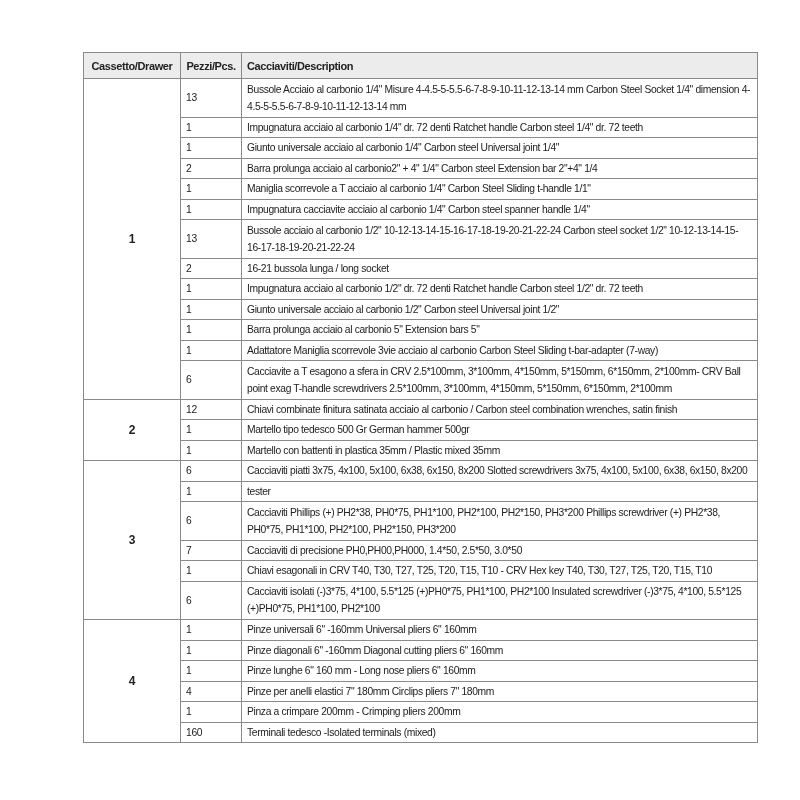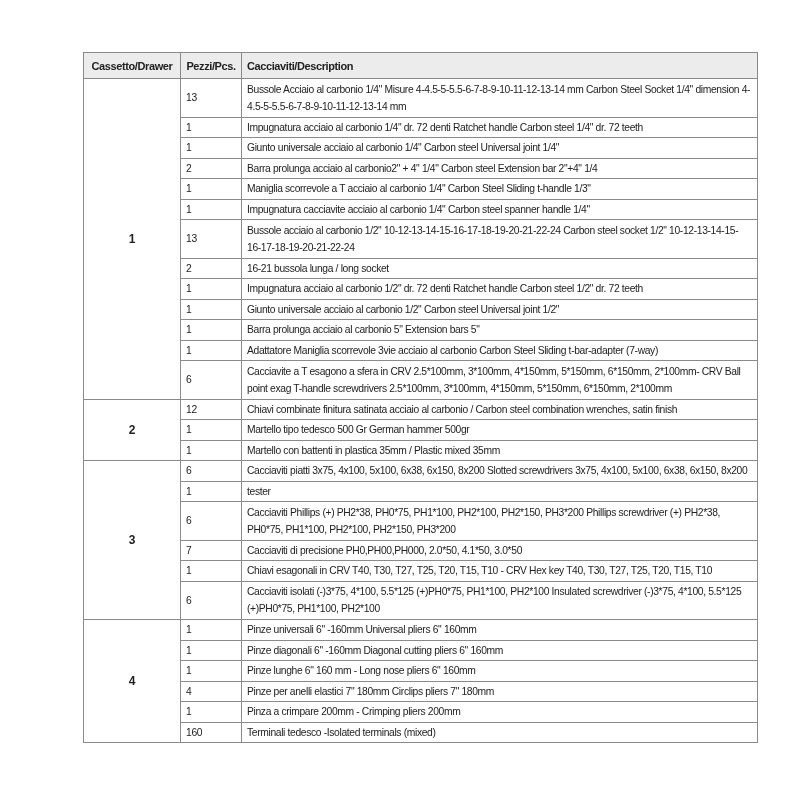--- a/index.html
+++ b/index.html
@@ -56,21 +56,21 @@
       <tr class="single">
         <td class="pcs">1</td>
         <td class="desc">Giunto universale acciaio al carbonio 1/4" Carbon steel Universal joint 1/4"</td>
       </tr>
       <tr class="single">
         <td class="pcs">2</td>
         <td class="desc">Barra prolunga acciaio al carbonio2" + 4" 1/4" Carbon steel Extension bar 2"+4" 1/4</td>
       </tr>
       <tr class="single">
         <td class="pcs">1</td>
-        <td class="desc">Maniglia scorrevole  a T acciaio al carbonio 1/4" Carbon Steel Sliding t-handle 1/3"</td>
+        <td class="desc">Maniglia scorrevole  a T acciaio al carbonio 1/4" Carbon Steel Sliding t-handle 1/1"</td>
       </tr>
       <tr class="single">
         <td class="pcs">1</td>
         <td class="desc">Impugnatura cacciavite acciaio al carbonio 1/4"  Carbon steel spanner handle 1/4"</td>
       </tr>
       <tr class="double">
         <td class="pcs">13</td>
         <td class="desc">Bussole acciaio al carbonio 1/2" 10-12-13-14-15-16-17-18-19-20-21-22-24  Carbon steel socket 1/2" 10-12-13-14-15-16-17-18-19-20-21-22-24</td>
       </tr>
       <tr class="single">
@@ -118,21 +118,21 @@
       <tr class="single">
         <td class="pcs">1</td>
         <td class="desc">tester</td>
       </tr>
       <tr class="double">
         <td class="pcs">6</td>
         <td class="desc">Cacciaviti Phillips  (+) PH2*38, PH0*75, PH1*100, PH2*100, PH2*150, PH3*200 Phillips screwdriver (+) PH2*38, PH0*75, PH1*100, PH2*100, PH2*150, PH3*200</td>
       </tr>
       <tr class="single">
         <td class="pcs">7</td>
-        <td class="desc">Cacciaviti di precisione  PH0,PH00,PH000,    2.0*50, 4.1*50, 3.0*50</td>
+        <td class="desc">Cacciaviti di precisione  PH0,PH00,PH000,    1.4*50, 2.5*50, 3.0*50</td>
       </tr>
       <tr class="single">
         <td class="pcs">1</td>
         <td class="desc">Chiavi esagonali in CRV  T40, T30, T27, T25, T20, T15, T10 - CRV Hex key  T40, T30, T27, T25, T20, T15, T10</td>
       </tr>
       <tr class="double">
         <td class="pcs">6</td>
         <td class="desc">Cacciaviti isolati (-)3*75, 4*100, 5.5*125  (+)PH0*75, PH1*100, PH2*100 Insulated screwdriver (-)3*75, 4*100, 5.5*125  (+)PH0*75, PH1*100, PH2*100</td>
       </tr>
       <tr class="single">

